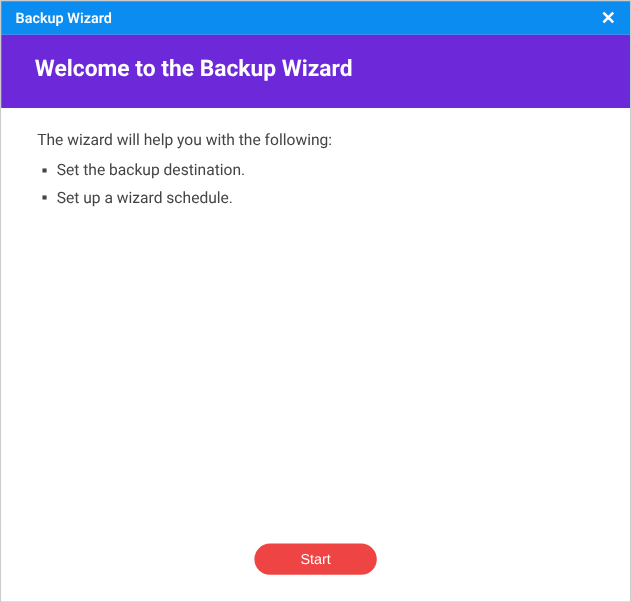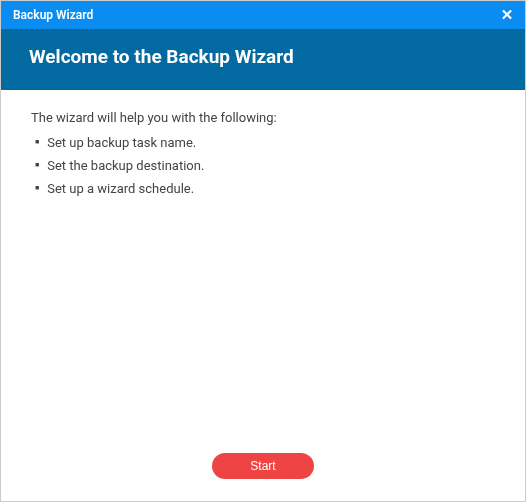--- a/index.html
+++ b/index.html
@@ -41,21 +41,21 @@
       height: 16px;
       display: flex;
       align-items: center;
       justify-content: center;
       cursor: pointer;
       font-size: 15px;
       font-weight: bold;
       color: #fff;
     }
     .header-banner {
-      background: #0369a1;
+      background: #6d28d9;
       color: #fff;
       padding: 16px 40px 22px 28px;
     }
     .header-banner h1 {
       font-size: 19px;
       font-weight: 700;
     }
     .content {
       flex: 1;
       padding: 20px 30px 20px 30px;
@@ -111,21 +111,20 @@
     <span class="close-button">✕</span>
   </div>
 
   <div class="header-banner">
     <h1>Welcome to the Backup Wizard</h1>
   </div>
 
   <div class="content">
     <p class="intro-text">The wizard will help you with the following:</p>
     <ul class="steps-list">
-      <li>Set up backup task name.</li>
       <li>Set the backup destination.</li>
       <li>Set up a wizard schedule.</li>
     </ul>
   </div>
 
   <div class="footer">
     <button class="start-button">Start</button>
   </div>
 </div>
 

